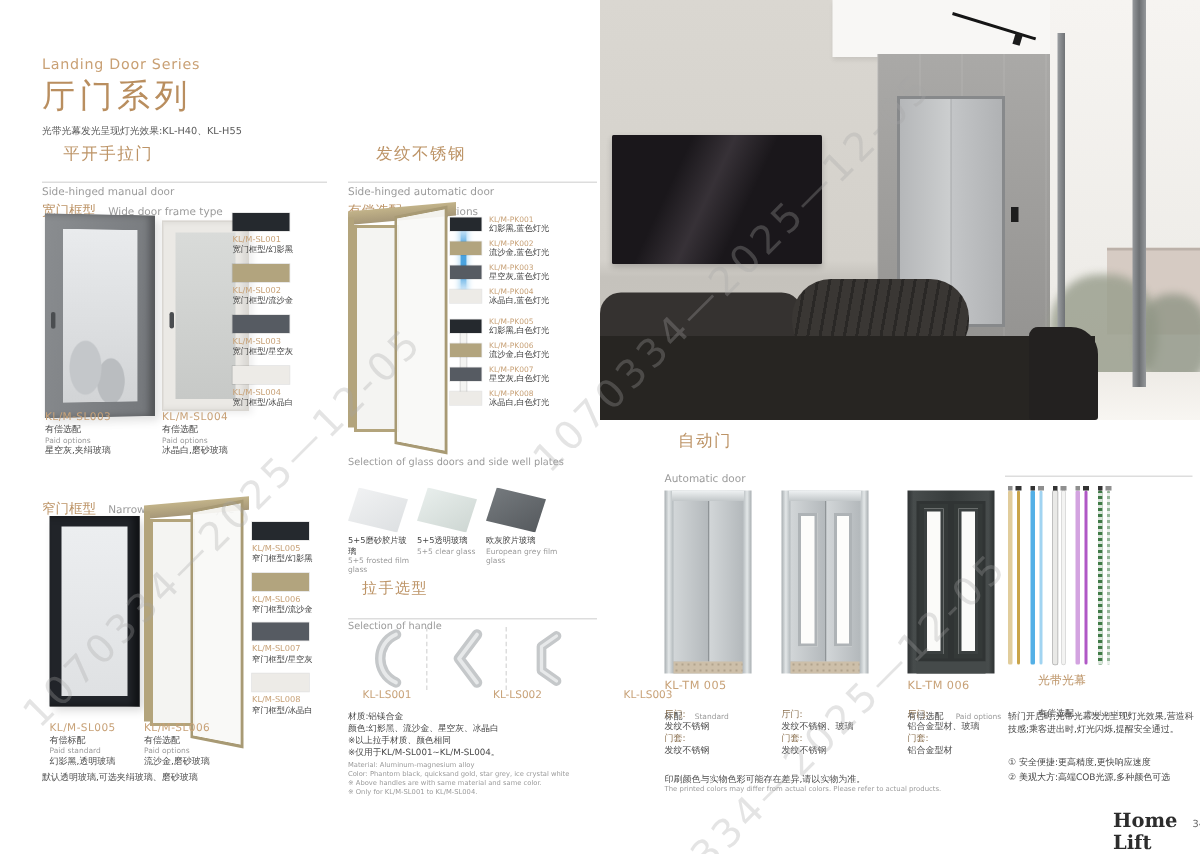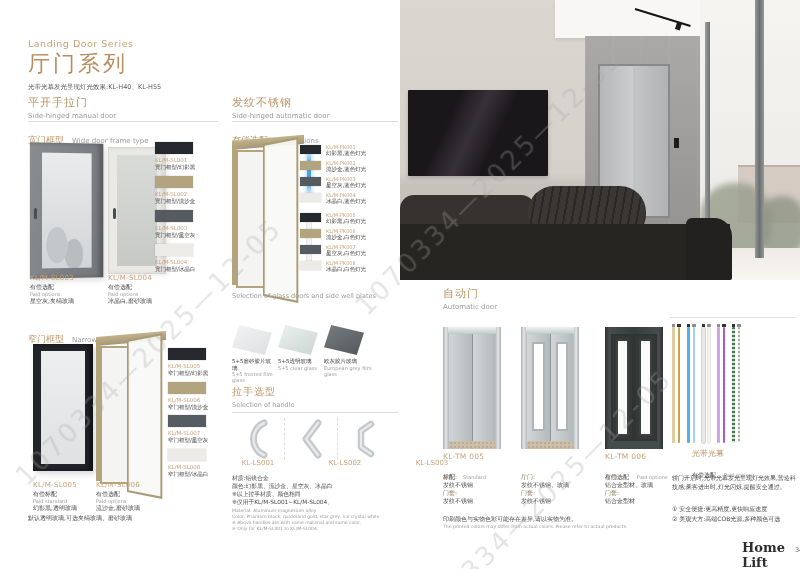--- a/index.html
+++ b/index.html
@@ -3,22 +3,22 @@
 <meta charset="utf-8">
 <style>
   html,body{margin:0;padding:0;background:#fff;}
   #spread{position:relative;width:800px;height:569px;background:#ffffff;overflow:hidden;
           font-family:"DejaVu Sans","Liberation Sans",sans-serif;color:#444;}
   .abs{position:absolute;}
   
   .series-en{font-size:9.5px;color:#c9a074;letter-spacing:.5px;}
   .series-zh{font-size:22px;color:#b98e5f;letter-spacing:3px;font-weight:500;}
   .subtitle{font-size:6.5px;color:#5a5a5a;}
-  .sec-zh{font-size:11px;color:#bd9467;letter-spacing:1px;}
-  .sec-en{font-size:7px;color:#9b9b9b;margin-top:2px;}
+  .sec-zh{font-size:11px;color:#bd9467;letter-spacing:1px;text-align:center;}
+  .sec-en{font-size:7px;color:#9b9b9b;margin-top:14px;}
   .sub-zh{font-size:9px;color:#bd9467;}
   .sub-en{font-size:7px;color:#9b9b9b;margin-left:3px;}
   .rule{height:1px;background:#ddd;}
   .code{font-size:7px;color:#c8a278;letter-spacing:.3px;}
   .tz{font-size:6px;color:#4c4c4c;line-height:8px;}
   .te{font-size:5px;color:#9b9b9b;line-height:6px;}
   .note-zh{font-size:6px;color:#4c4c4c;}
   .note-en{font-size:4.6px;color:#9b9b9b;}
   
   .sw{width:38px;height:12px;box-shadow:0 0 0 .5px rgba(0,0,0,.12);}

